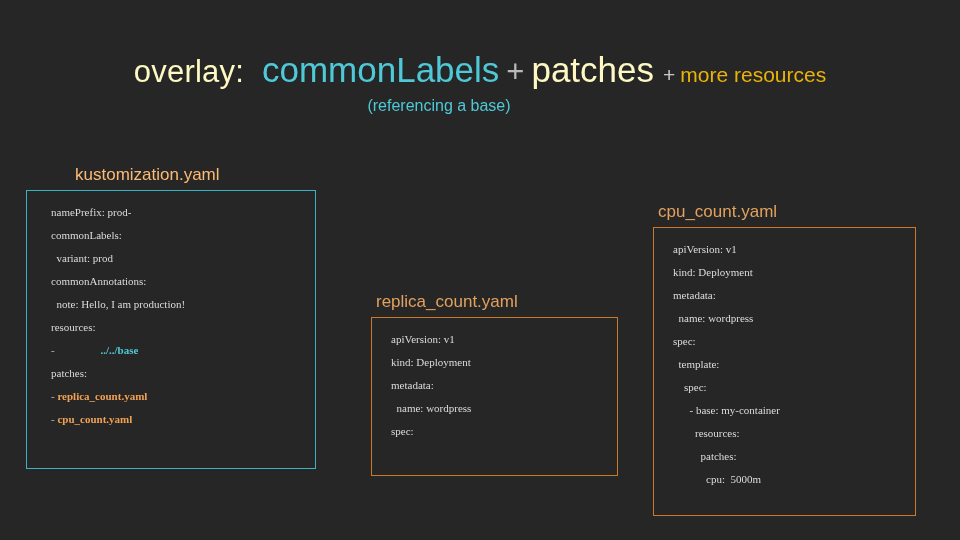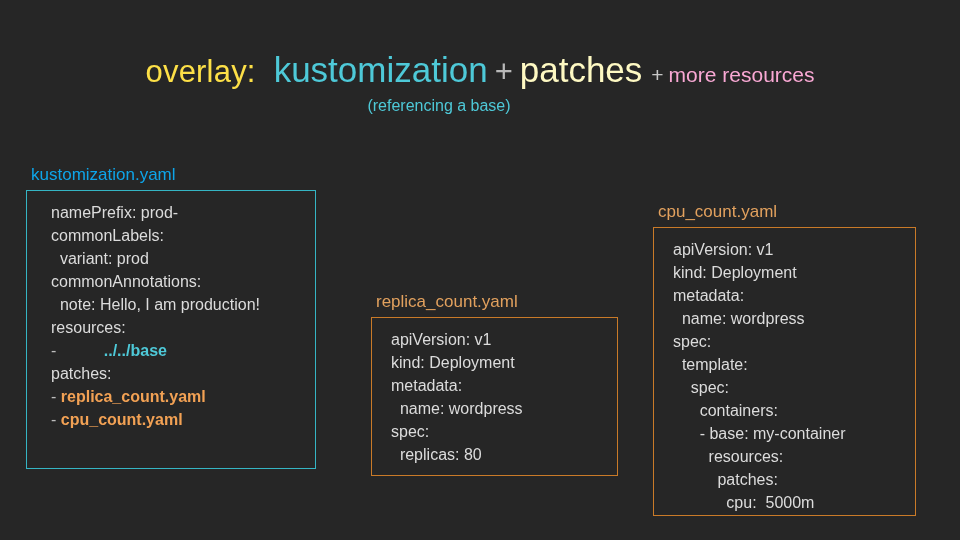--- a/index.html
+++ b/index.html
@@ -24,21 +24,21 @@
     width: 960px;
     text-align: center;
     white-space: nowrap;
   }
   #title-line {
     display: block;
     line-height: 1;
   }
   .t-overlay {
     font-size: 31px;
-    color: #fde047;
+    color: #fef9c3;
     letter-spacing: 0.2px;
   }
   .t-gap { display: inline-block; width: 18px; }
   .t-kustomization {
     font-size: 35px;
     color: #4ec9d8;
   }
   .t-plus1 {
     font-size: 31px;
     color: #b9b9b9;
@@ -48,21 +48,21 @@
     font-size: 35px;
     color: #fef9c3;
   }
   .t-plus2 {
     font-size: 21px;
     color: #c7c7c7;
     padding: 0 5px 0 9px;
   }
   .t-more {
     font-size: 21px;
-    color: #f9a8d4;
+    color: #eab308;
   }
   #subtitle {
     display: block;
     margin-top: 10px;
     margin-left: -82px;
     font-size: 16px;
     color: #4ec9d8;
   }
 
   
@@ -75,67 +75,67 @@
     font-size: 17px;
     white-space: nowrap;
     line-height: 1;
   }
   .panel-box {
     box-sizing: border-box;
     border: 1px solid #888;
     background: transparent;
   }
   .code {
-    font-family: Liberation Sans, sans-serif;
-    font-size: 16px;
+    font-family: Liberation Serif, serif;
+    font-size: 11px;
     line-height: 23px;
     color: #dcdcdc;
     white-space: pre;
   }
   .cy { color: #4ec9d8; margin-left: 43px; }
   .or { color: #f2a154; }
   .dash { color: #bdbdbd; }
 
   
   #panel-kustomization { left: 26px; top: 190px; width: 290px; height: 279px; }
   #panel-kustomization .panel-box { width: 100%; height: 100%; border-color: #35b5c4; }
-  #panel-kustomization .panel-label { color: #0ea5e9; }
+  #panel-kustomization .panel-label { color: #fdba74; margin-left: 44px; }
   #panel-kustomization .code { position: absolute; left: 25px; top: 11px; }
 
   
   #panel-replica { left: 371px; top: 317px; width: 247px; height: 159px; }
   #panel-replica .panel-box { width: 100%; height: 100%; border-color: #c97a28; }
   #panel-replica .panel-label { color: #e2a15e; }
   #panel-replica .code { position: absolute; left: 20px; top: 11px; }
 
   
   #panel-cpu { left: 653px; top: 227px; width: 263px; height: 289px; }
   #panel-cpu .panel-box { width: 100%; height: 100%; border-color: #c97a28; }
   #panel-cpu .panel-label { color: #e2a15e; }
   #panel-cpu .code { position: absolute; left: 20px; top: 11px; }
 </style>
 </head>
 <body>
 
 <div id="title-block">
   <span id="title-line">
-    <span class="t-overlay">overlay:</span><span class="t-gap"></span><span class="t-kustomization">kustomization</span><span class="t-plus1">+</span><span class="t-patches">patches</span><span class="t-plus2">+</span><span class="t-more">more resources</span>
+    <span class="t-overlay">overlay:</span><span class="t-gap"></span><span class="t-kustomization">commonLabels</span><span class="t-plus1">+</span><span class="t-patches">patches</span><span class="t-plus2">+</span><span class="t-more">more resources</span>
   </span>
   <span id="subtitle">(referencing a base)</span>
 </div>
 
 <div class="panel" id="panel-kustomization">
   <div class="panel-label">kustomization.yaml</div>
   <div class="panel-box"></div>
   <div class="code"><div>namePrefix: prod-</div><div>commonLabels:</div><div>  variant: prod</div><div>commonAnnotations:</div><div>  note: Hello, I am production!</div><div>resources:</div><div><span class="dash">- </span><span class="cy" style="font-weight: bold;">../../base</span></div><div>patches:</div><div><span class="dash">- </span><span class="or" style="font-weight: bold;">replica_count.yaml</span></div><div><span class="dash">- </span><span class="or" style="font-weight: bold;">cpu_count.yaml</span></div></div>
 </div>
 
 <div class="panel" id="panel-replica">
   <div class="panel-label">replica_count.yaml</div>
   <div class="panel-box"></div>
-  <div class="code"><div>apiVersion: v1</div><div>kind: Deployment</div><div>metadata:</div><div>  name: wordpress</div><div>spec:</div><div>  replicas: 80</div></div>
+  <div class="code"><div>apiVersion: v1</div><div>kind: Deployment</div><div>metadata:</div><div>  name: wordpress</div><div>spec:</div></div>
 </div>
 
 <div class="panel" id="panel-cpu">
   <div class="panel-label">cpu_count.yaml</div>
   <div class="panel-box"></div>
-  <div class="code"><div>apiVersion: v1</div><div>kind: Deployment</div><div>metadata:</div><div>  name: wordpress</div><div>spec:</div><div>  template:</div><div>    spec:</div><div>      containers:</div><div>      - base: my-container</div><div>        resources:</div><div>          patches:</div><div>            cpu:  5000m</div></div>
+  <div class="code"><div>apiVersion: v1</div><div>kind: Deployment</div><div>metadata:</div><div>  name: wordpress</div><div>spec:</div><div>  template:</div><div>    spec:</div><div>      - base: my-container</div><div>        resources:</div><div>          patches:</div><div>            cpu:  5000m</div></div>
 </div>
 
 </body></html>

